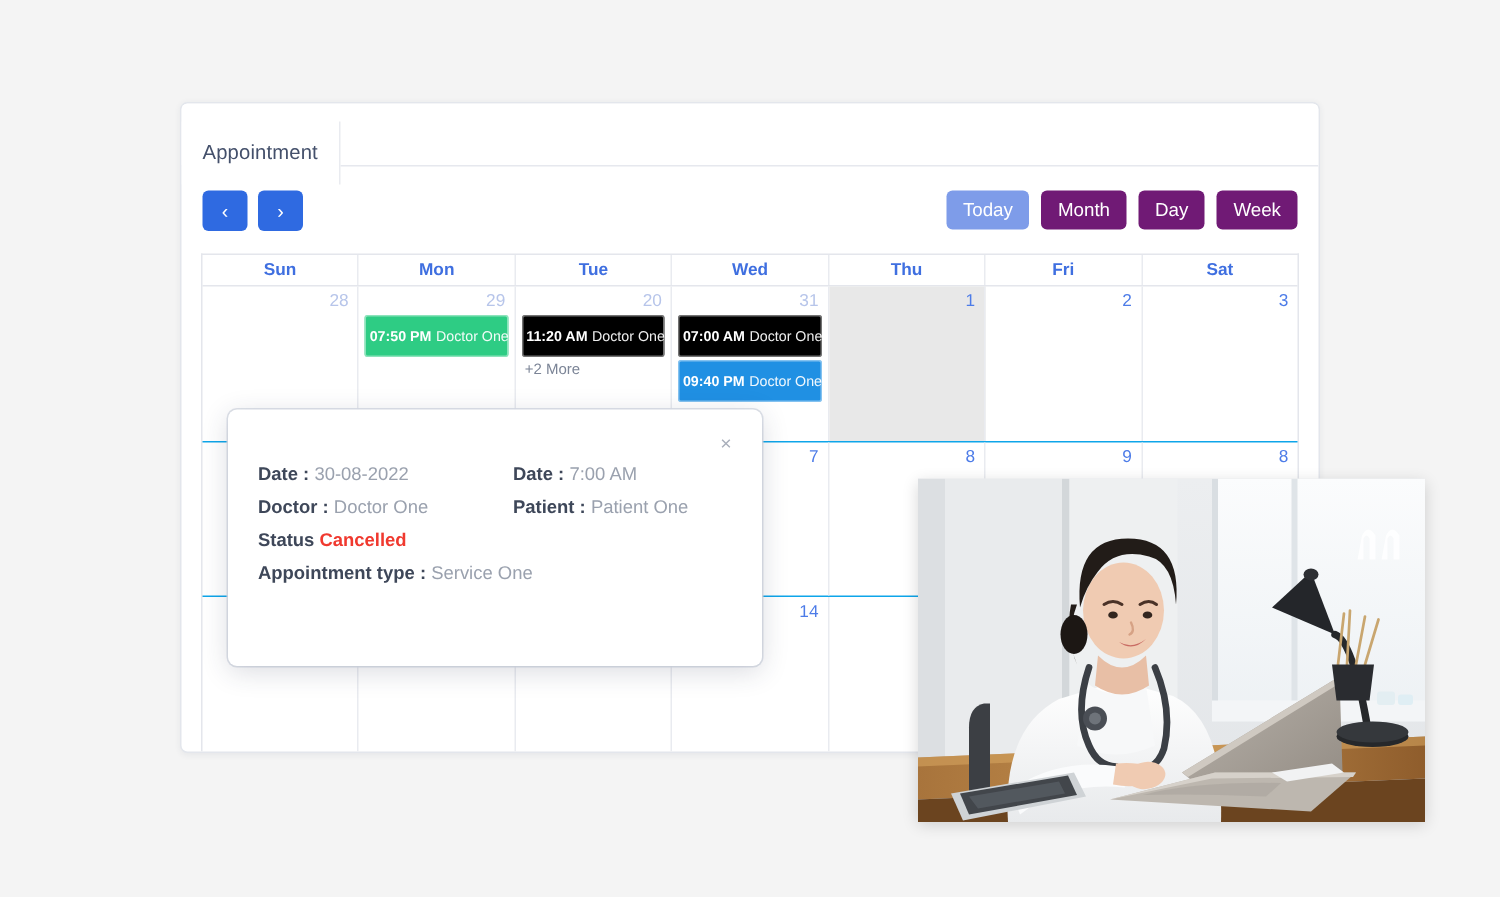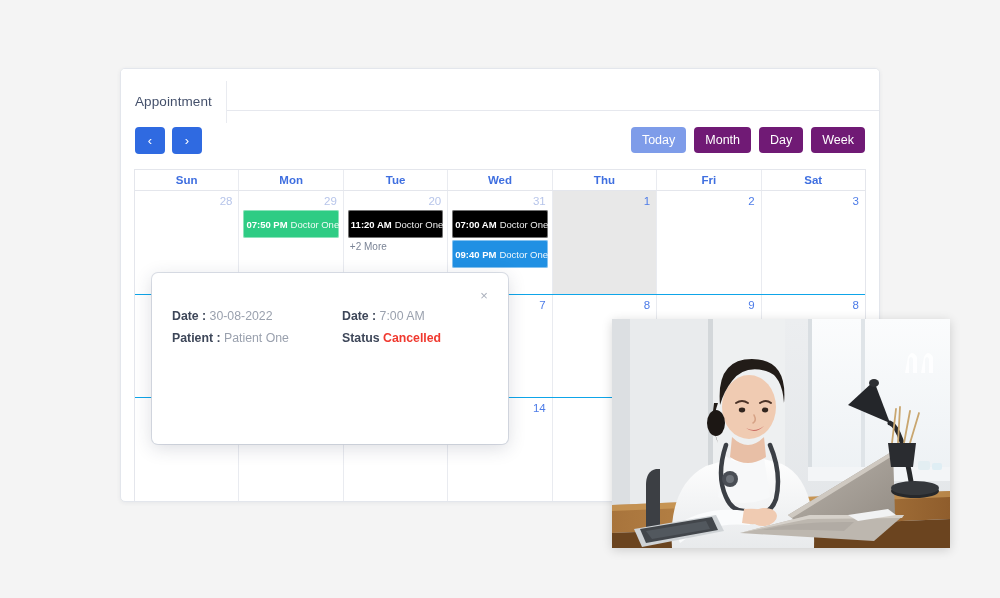--- a/index.html
+++ b/index.html
@@ -374,22 +374,24 @@
         </div>
       </div>
   </div>
 </div>
 
 <div id="details-popup">
   <button id="popup-close">×</button>
   <div id="popup-body">
       <div class="f-row"><span class="lbl">Date : </span><span class="val">30-08-2022</span></div>
       <div class="f-row"><span class="lbl">Date : </span><span class="val">7:00 AM</span></div>
+      <div class="f-row"><span class="lbl">Doctor : </span><span class="val">Doctor One</span></div>
       <div class="f-row"><span class="lbl">Patient : </span><span class="val">Patient One</span></div>
       <div class="f-row"><span class="lbl">Status </span><span class="val danger">Cancelled</span></div>
+      <div class="f-row wide"><span class="lbl">Appointment type : </span><span class="val">Service One</span></div>
     </div>
 </div>
 
 <div id="doctor-photo">
   <svg viewBox="0 0 338 229" preserveAspectRatio="none">
     <defs>
       <linearGradient id="wallG" x1="0" y1="0" x2="0" y2="1">
         <stop offset="0" stop-color="#eceef0"></stop>
           <stop offset="1" stop-color="#e2e5e8"></stop>
       </linearGradient>

